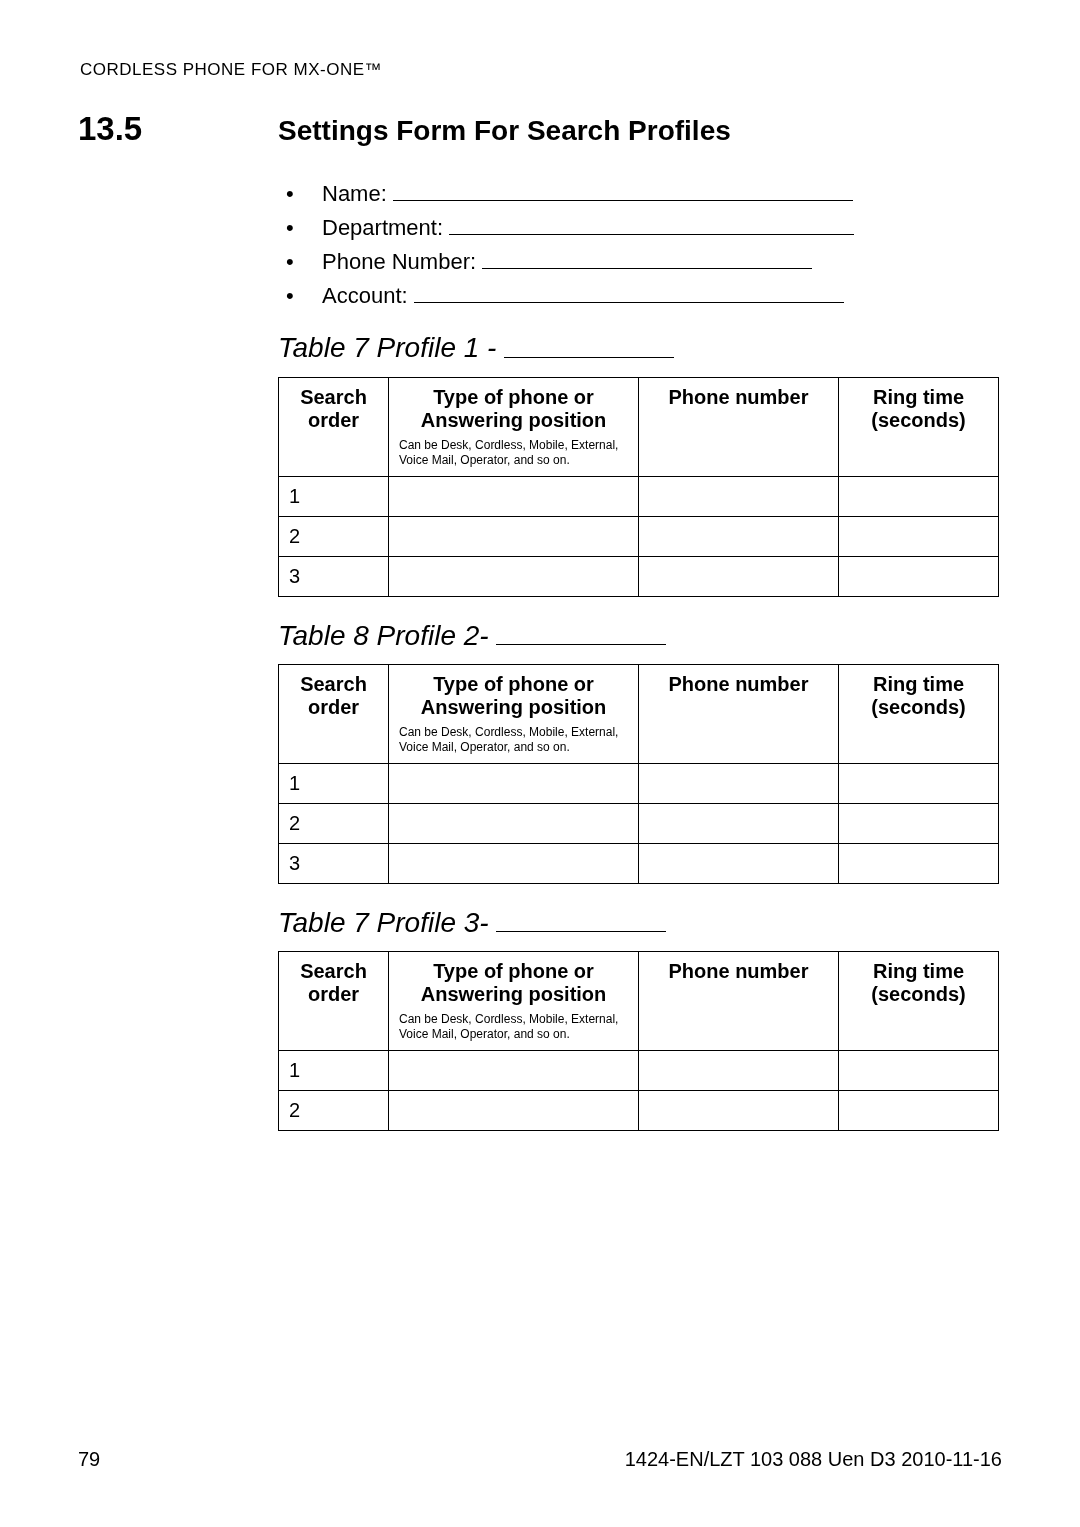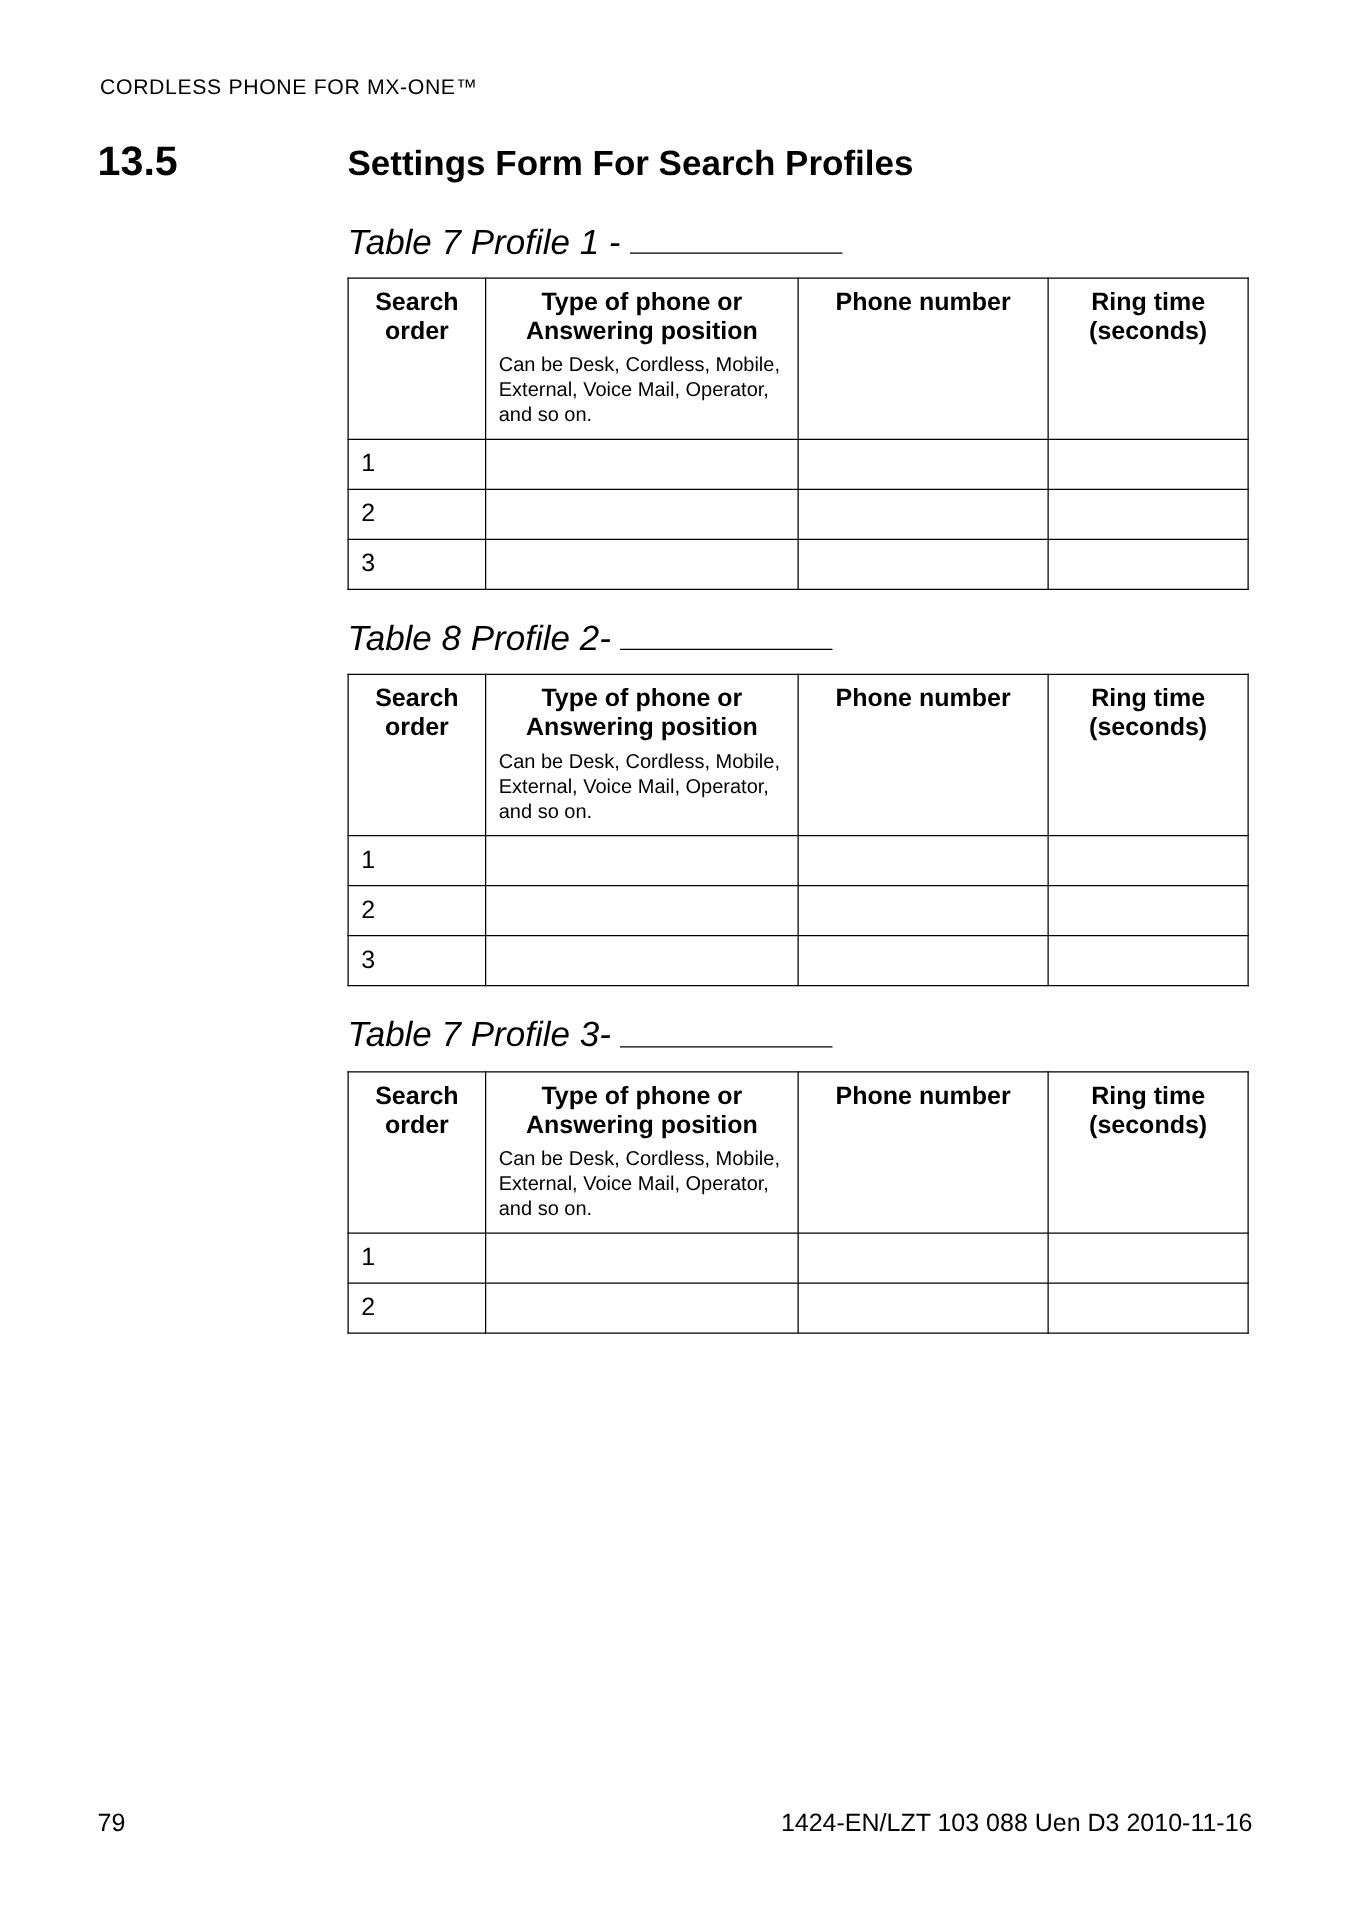--- a/index.html
+++ b/index.html
@@ -89,21 +89,21 @@
     font-size: 20px;
     vertical-align: top;
   }
   table.profile th {
     font-weight: bold;
     text-align: center;
   }
   table.profile th .subhead {
     display: block;
     font-weight: normal;
-    font-size: 16px;
+    font-size: 12px;
     margin-top: 6px;
     text-align: left;
     line-height: 1.25;
   }
   col.c1 { width: 110px; }
   col.c2 { width: 250px; }
   col.c3 { width: 200px; }
   col.c4 { width: 160px; }
   .footer {
     position: absolute;
@@ -123,20 +123,38 @@
   <div class="running-head">CORDLESS PHONE FOR MX-ONE™</div>
 
   <div class="section-row">
     <div class="section-num">13.5</div>
     <div class="section-title">Settings Form For Search Profiles</div>
   </div>
 
   <div class="body-col">
 
 
+    <ul class="form-list">
+      <li>
+        <span class="form-label">Name:</span>
+        <span class="blank" style="width:460px"></span>
+      </li>
+      <li>
+        <span class="form-label">Department:</span>
+        <span class="blank" style="width:405px"></span>
+      </li>
+      <li>
+        <span class="form-label">Phone Number:</span>
+        <span class="blank" style="width:330px"></span>
+      </li>
+      <li>
+        <span class="form-label">Account:</span>
+        <span class="blank" style="width:430px"></span>
+      </li>
+    </ul>
 
     <div class="caption">
       <span>Table 7   Profile 1 - </span><span class="blank" style="width:170px"></span>
     </div>
     <table class="profile">
       <colgroup>
           <col class="c1">
           <col class="c2">
           <col class="c3">
           <col class="c4">

